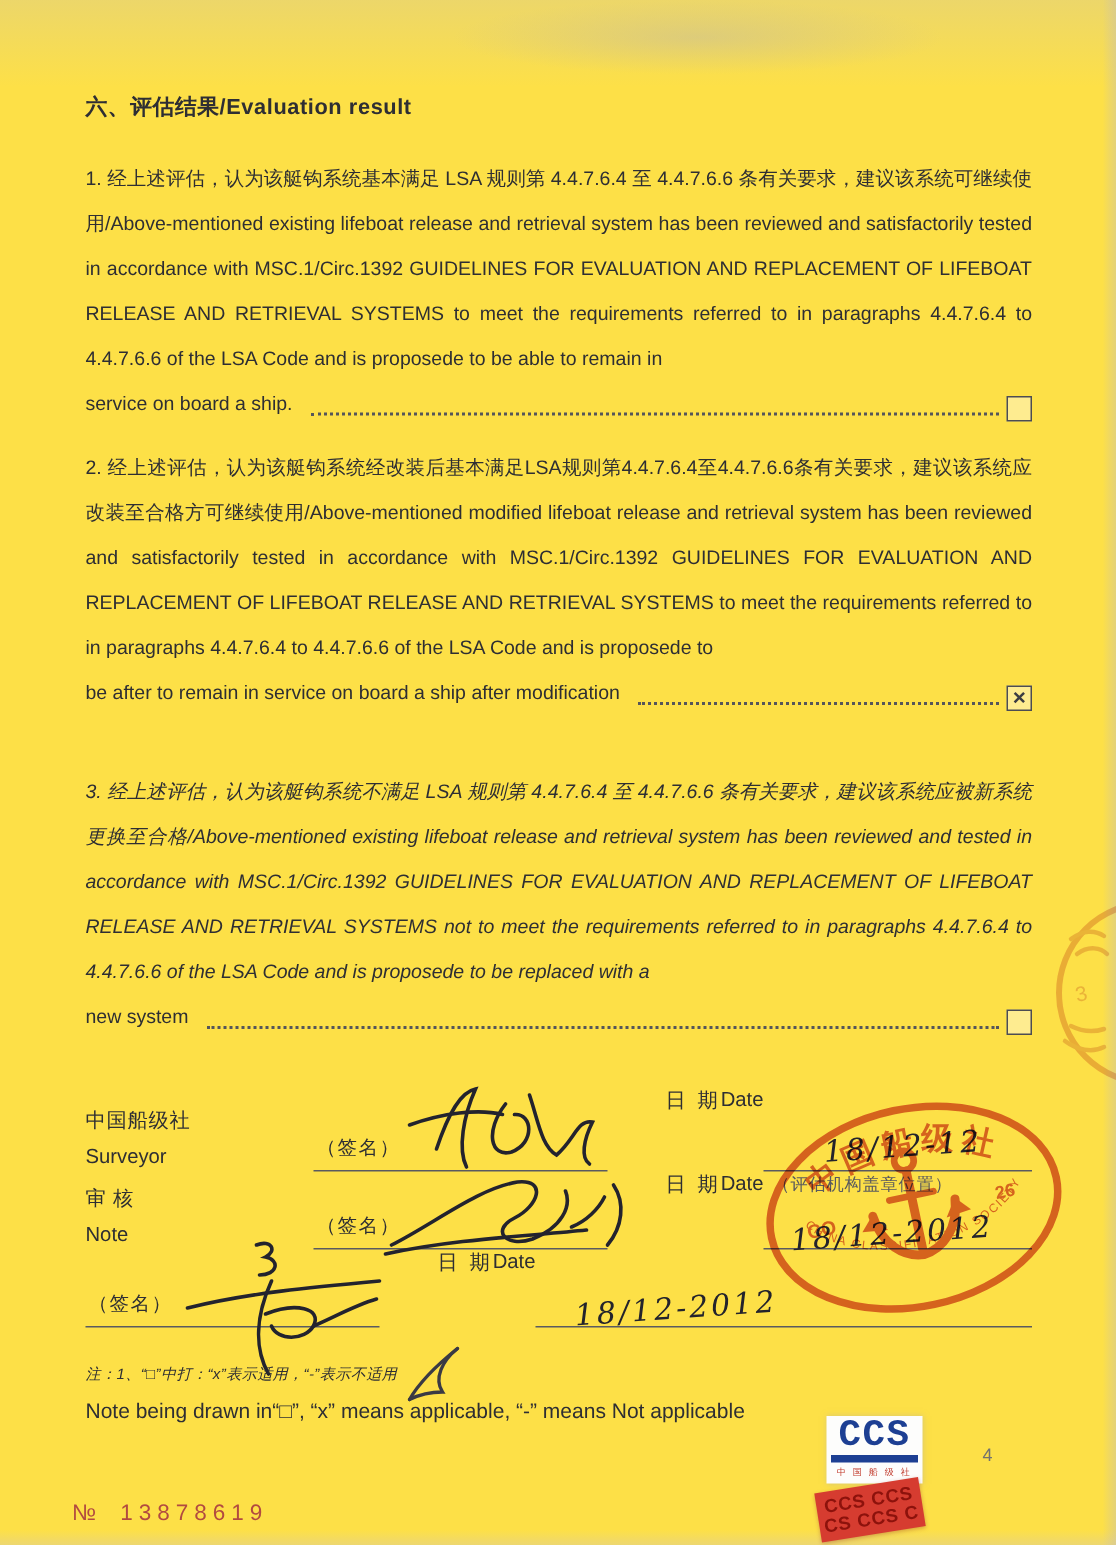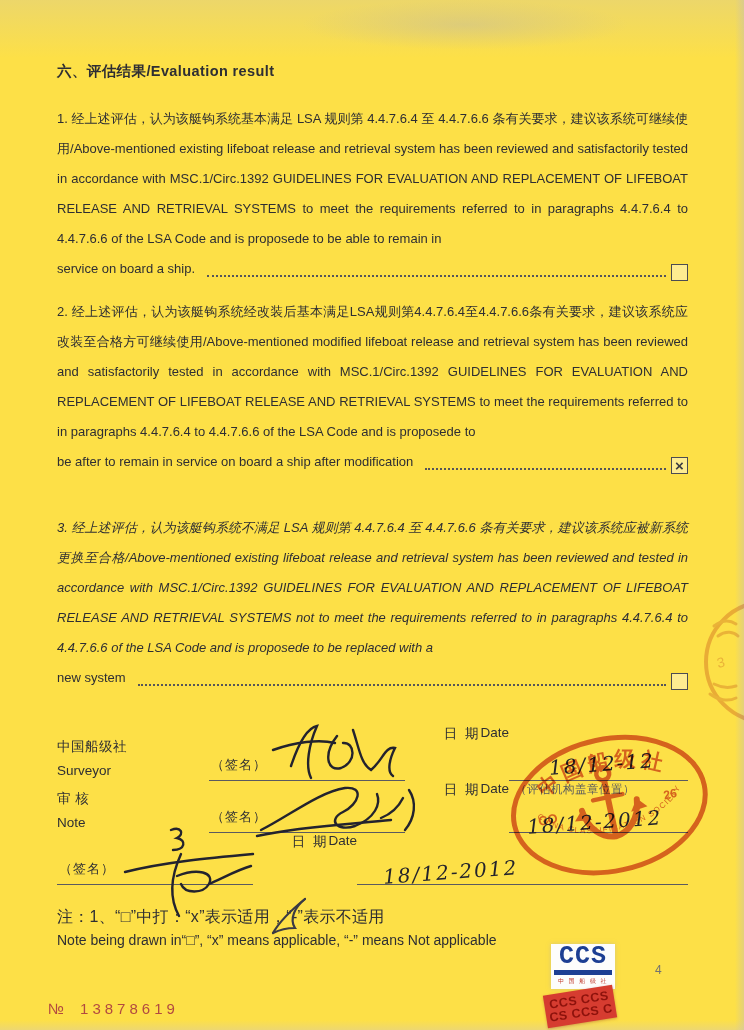--- a/index.html
+++ b/index.html
@@ -44,21 +44,21 @@
   .date-labels{width:80px;margin-left:24px;display:flex;flex-direction:row;
     justify-content:flex-end;padding-bottom:3px;font-size:13.5px;}
   .date-labels .zh{margin-bottom:7px;letter-spacing:2px;}
   .date-cell{flex:1;border-bottom:1.2px solid #5a5a60;position:relative;}
   .hand{position:absolute;font-family:"DejaVu Serif",serif;font-style:italic;
     font-size:20px;color:#23232c;letter-spacing:2px;white-space:nowrap;
     transform:rotate(-4deg);}
   .stamp-note{position:absolute;top:1px;left:6px;font-size:11.5px;color:#5a5a5e;letter-spacing:.5px;}
 
   .notes{margin-top:20px;position:relative;}
-  .note-zh{font-size:16px;line-height:24px;letter-spacing:.3px;}
+  .note-zh{font-size:10px;line-height:24px;letter-spacing:.3px;font-style:italic;}
   .note-en{font-size:14px;line-height:22px;}
   .note-scribble{position:absolute;left:210px;top:-8px;overflow:visible;}
 
   
   .stamp-main{position:absolute;left:505px;top:731px;transform:rotate(-12deg);
     opacity:.82;mix-blend-mode:multiply;pointer-events:none;}
   .stamp-edge{position:absolute;right:-4px;top:590px;opacity:.5;
     mix-blend-mode:multiply;pointer-events:none;}
 
   

